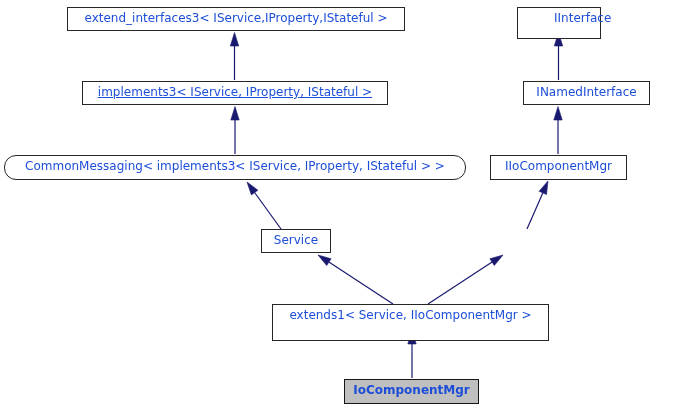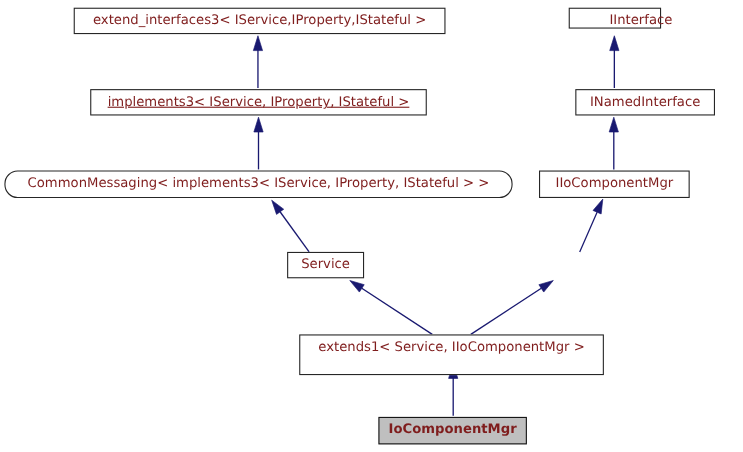--- a/index.html
+++ b/index.html
@@ -29,35 +29,35 @@
   .edges polygon {
     fill: #191970;
     stroke: #191970;
     stroke-width: 0.6;
   }
   .node {
     position: absolute;
     box-sizing: border-box;
     border: 1.4px solid #262626;
     background: #ffffff;
-    color: #7f1d1d;
+    color: #1d4ed8;
     font-size: 12px;
     line-height: 21px;
     text-align: center;
     white-space: nowrap;
     cursor: pointer;
   }
   .node.current {
     background: #bfbfbf;
     border-color: #161616;
     cursor: default;
   }
   
   .n-extend-interfaces3 { left: 67px;  top: 7px;   width: 338px; height: 24px; }
-  .n-iinterface         { left: 517px; top: 7px;   width: 84px;  height: 19px; padding-left: 36px; }
+  .n-iinterface         { left: 517px; top: 7px;   width: 84px;  height: 32px; padding-left: 36px; }
   .n-implements3        { left: 82px;  top: 81px;  width: 306px; height: 24px; text-decoration: underline; }
   .n-inamedinterface    { left: 495px; top: 81px;  width: 127px; height: 24px; margin-left: 28px; }
   .n-commonmessaging    { left: 4px;   top: 155px; width: 462px; height: 25px; border-radius: 12px; }
   .n-iiocomponentmgr    { left: 490px; top: 155px; width: 137px; height: 25px; }
   .n-service            { left: 261px; top: 229px; width: 70px;  height: 24px; }
   .n-extend-interfaces1 { left: 385px; top: 229px; width: 285px; height: 24px; }
   .n-extends1           { left: 272px; top: 304px; width: 277px; height: 37px; }
   .n-iocomponentmgr     { left: 344px; top: 379px; width: 135px; height: 25px; font-weight: bold; }
 </style>
 </head>

